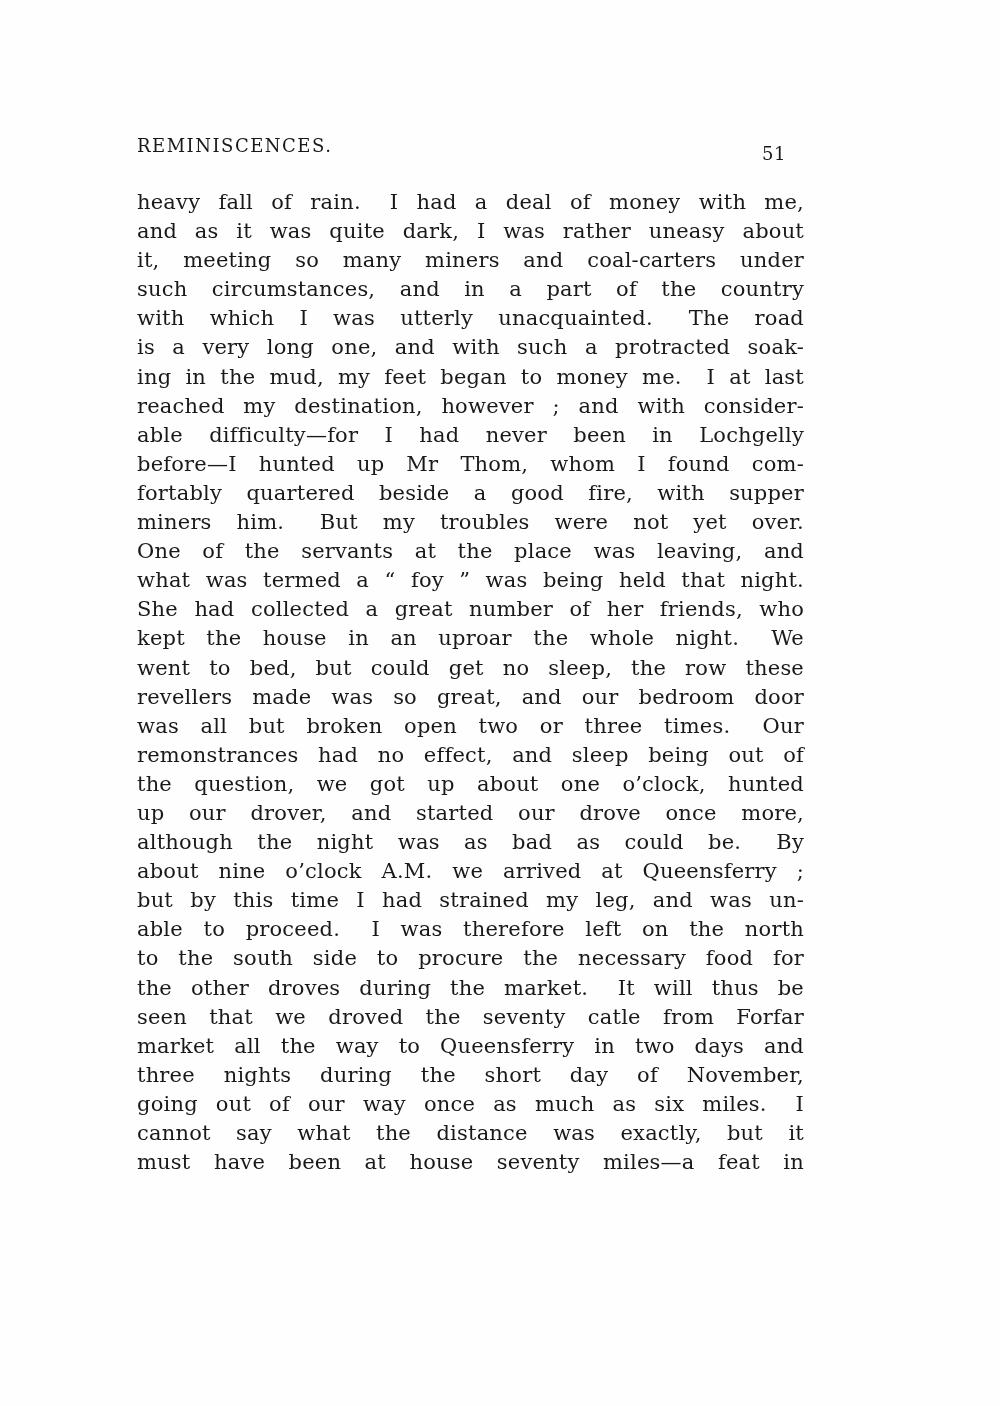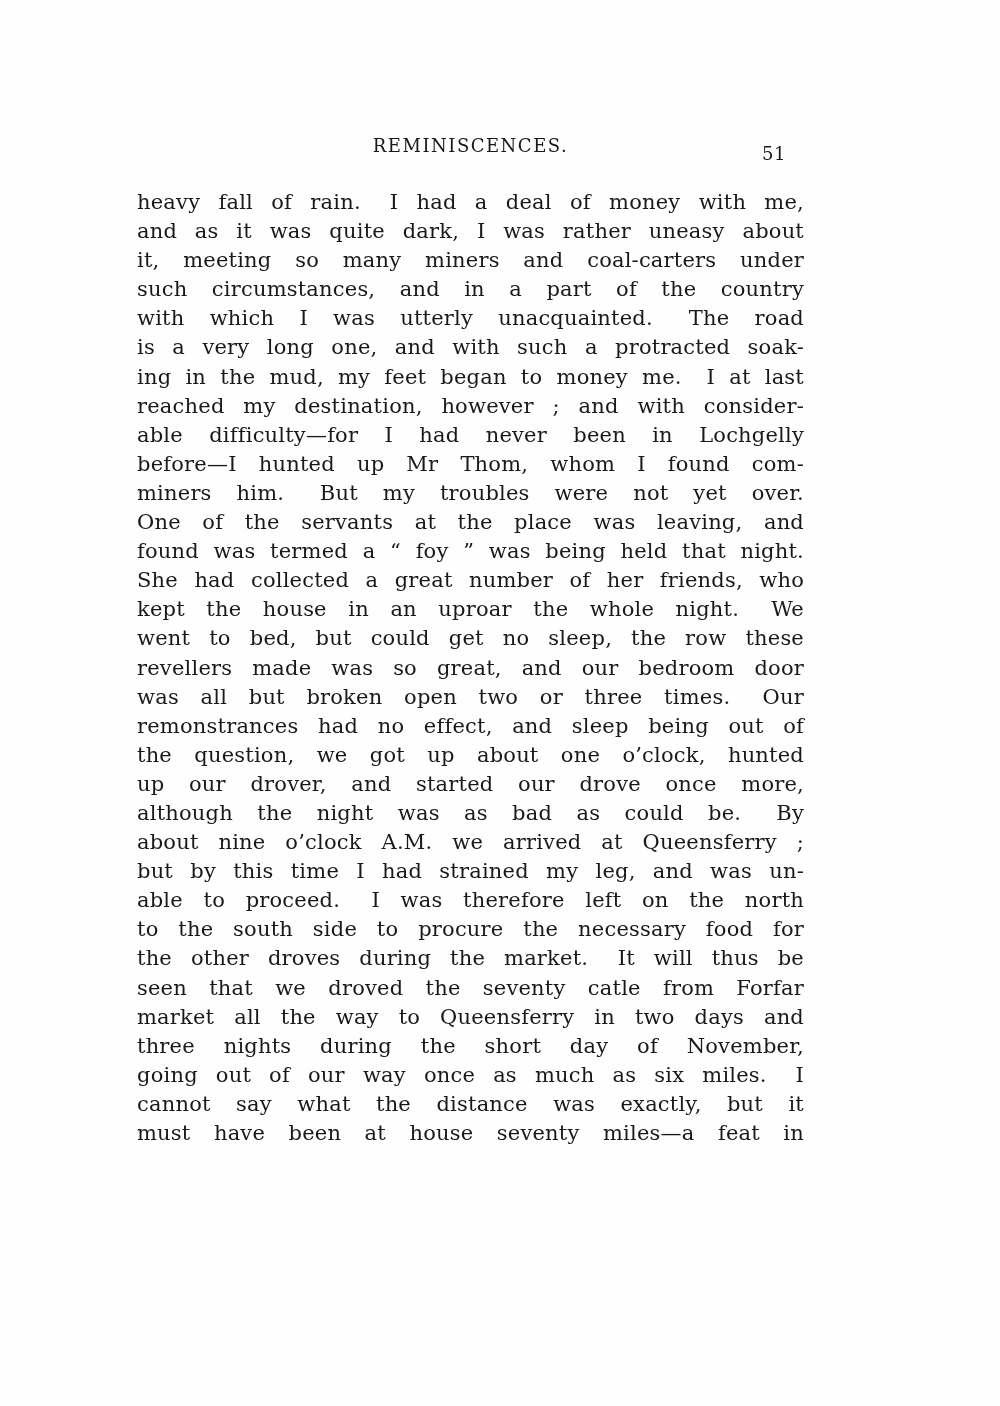--- a/index.html
+++ b/index.html
@@ -22,21 +22,20 @@
     left: 137px;
     width: 667px;
     height: 26px;
     font-size: 18px;
     line-height: 26px;
   }
   .head-title {
     position: absolute;
     left: 0;
     right: 0;
-    text-align: center;
     letter-spacing: 1.5px;
   }
   .head-pageno {
     position: absolute;
     right: 18px;
     top: 8px;
     letter-spacing: 0.5px;
   }
   .body-text {
     position: absolute;
@@ -66,23 +65,24 @@
       <div class="text-line">heavy fall of rain.  I had a deal of money with me,</div>
       <div class="text-line">and as it was quite dark, I was rather uneasy about</div>
       <div class="text-line">it, meeting so many miners and coal-carters under</div>
       <div class="text-line">such circumstances, and in a part of the country</div>
       <div class="text-line">with which I was utterly unacquainted.  The road</div>
       <div class="text-line">is a very long one, and with such a protracted soak-</div>
       <div class="text-line">ing in the mud, my feet began to money me.  I at last</div>
       <div class="text-line">reached my destination, however ; and with consider-</div>
       <div class="text-line">able difficulty—for I had never been in Lochgelly</div>
       <div class="text-line">before—I hunted up Mr Thom, whom I found com-</div>
+      <div class="text-line">fortably quartered beside a good fire, with supper</div>
       <div class="text-line">miners him.  But my troubles were not yet over.</div>
       <div class="text-line">One of the servants at the place was leaving, and</div>
-      <div class="text-line">found was termed a “ foy ” was being held that night.</div>
+      <div class="text-line">what was termed a “ foy ” was being held that night.</div>
       <div class="text-line">She had collected a great number of her friends, who</div>
       <div class="text-line">kept the house in an uproar the whole night.  We</div>
       <div class="text-line">went to bed, but could get no sleep, the row these</div>
       <div class="text-line">revellers made was so great, and our bedroom door</div>
       <div class="text-line">was all but broken open two or three times.  Our</div>
       <div class="text-line">remonstrances had no effect, and sleep being out of</div>
       <div class="text-line">the question, we got up about one o’clock, hunted</div>
       <div class="text-line">up our drover, and started our drove once more,</div>
       <div class="text-line">although the night was as bad as could be.  By</div>
       <div class="text-line">about nine o’clock A.M. we arrived at Queensferry ;</div>

